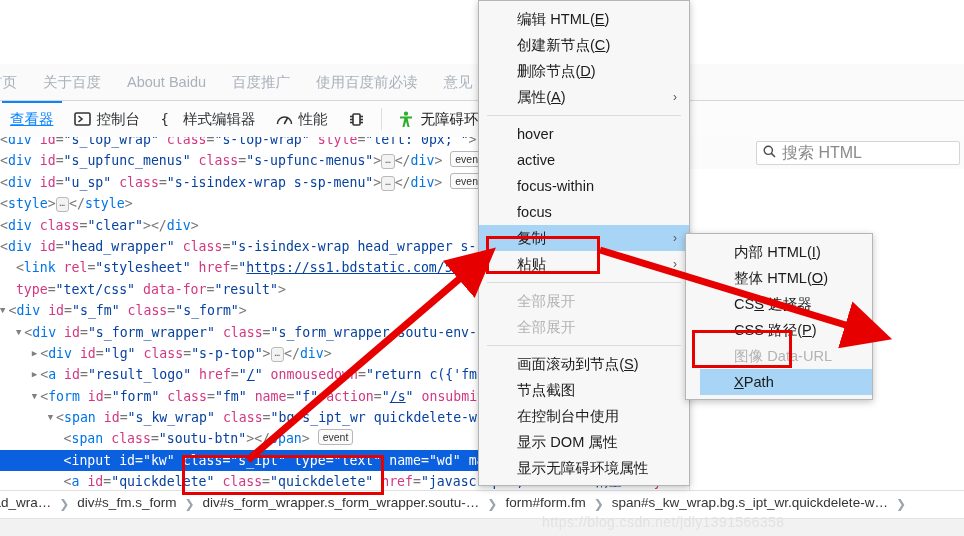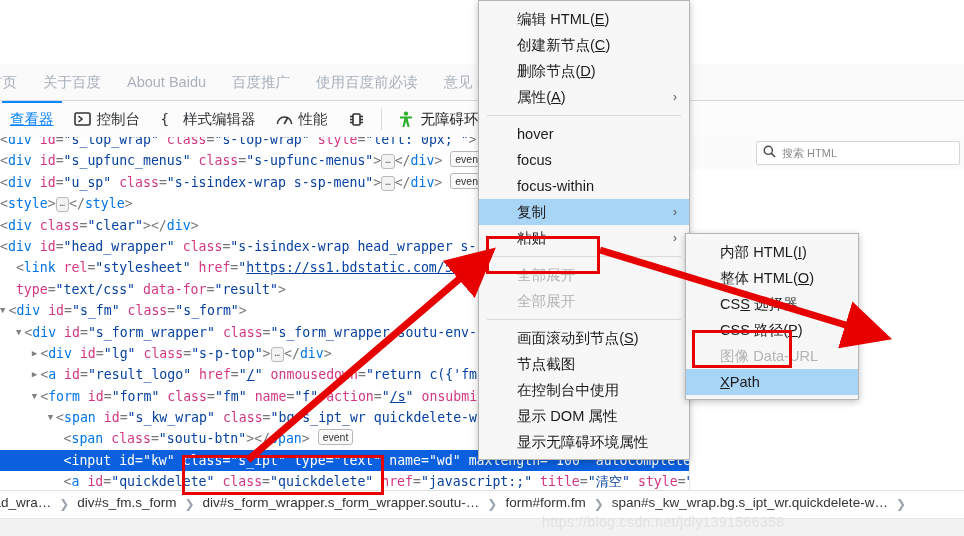--- a/index.html
+++ b/index.html
@@ -36,21 +36,21 @@
 
   
   #markup-pane{position:absolute;left:0;top:36px;width:690px;bottom:42px;overflow:hidden;
                background:#fff;}
   #search-bar{position:absolute;right:0;top:36px;width:274px;height:32px;background:#fbfbfb;
               border-bottom:1px solid #e4e4e4;border-left:1px solid #e4e4e4;
               display:flex;align-items:center;justify-content:flex-end;}
   #search-box{display:flex;align-items:center;gap:6px;height:22px;width:190px;
               border:1px solid #d5d5d5;border-radius:2px;background:#fff;padding:0 6px;
               margin-right:4px;}
-  #search-box .ph{color:#8a8a8a;font-size:11px;}
+  #search-box .ph{color:#8a8a8a;font-size:16px;}
   #right-pane{position:absolute;right:0;top:68px;width:274px;bottom:42px;background:#fff;
               border-left:1px solid #e4e4e4;}
 
   #code{position:absolute;left:0;top:-8px;width:960px;
         font-family:"DejaVu Sans Mono","Liberation Mono",monospace;
         font-size:13.2px;line-height:21.4px;white-space:pre;}
   .ln{height:21.4px;position:relative;padding-left:0;}
   .ln .ind{display:inline-block;}
   .tw{color:#808080;font-size:9px;position:relative;top:-2px;margin-right:3px;}
   .tagname{color:#0074e8;}
@@ -85,21 +85,21 @@
   .mi.disabled{color:#b3b3b3;}
   .mi.hl{background:#a8d4f5;}
   .mi .arrow{position:absolute;right:12px;top:50%;transform:translateY(-50%);
              color:#555;font-size:12px;}
   .mi u{text-decoration:underline;}
   .msep{height:1px;background:#dcdcdc;margin:5px 8px;}
 
   
   #ctx-sub{position:absolute;left:685px;top:233px;width:172px;background:#f7f7f7;
            border:1px solid #b5b5b5;box-shadow:0 2px 7px rgba(0,0,0,.24);
-           padding:5px 0 4px 0;z-index:41;}
+           padding:5px 0 4px 14px;z-index:41;}
   #ctx-sub .mi{padding-left:34px;}
 
   
   .redbox{position:absolute;border:3px solid #e60000;z-index:60;pointer-events:none;}
   #arrow-svg{position:absolute;left:0;top:0;width:964px;height:536px;z-index:55;pointer-events:none;}
   #watermark{position:absolute;left:534px;bottom:6px;font-size:14px;color:#e2e2e2;
              letter-spacing:.4px;z-index:70;margin-left:8px;}
 </style>
 </head>
 <body>
@@ -221,24 +221,27 @@
     </div>
     <div class="mi">
       <span>属性(<u>A</u>)</span>
       <span class="arrow">›</span>
     </div>
     <div class="msep"></div>
     <div class="mi">
       <span>hover</span>
     </div>
     <div class="mi">
+      <span>active</span>
+    </div>
+    <div class="mi">
+      <span>focus-within</span>
+    </div>
+    <div class="mi">
       <span>focus</span>
-    </div>
-    <div class="mi">
-      <span>focus-within</span>
     </div>
     <div class="mi hl">
       <span>复制</span>
       <span class="arrow">›</span>
     </div>
     <div class="mi">
       <span>粘贴</span>
       <span class="arrow">›</span>
     </div>
     <div class="msep"></div>

